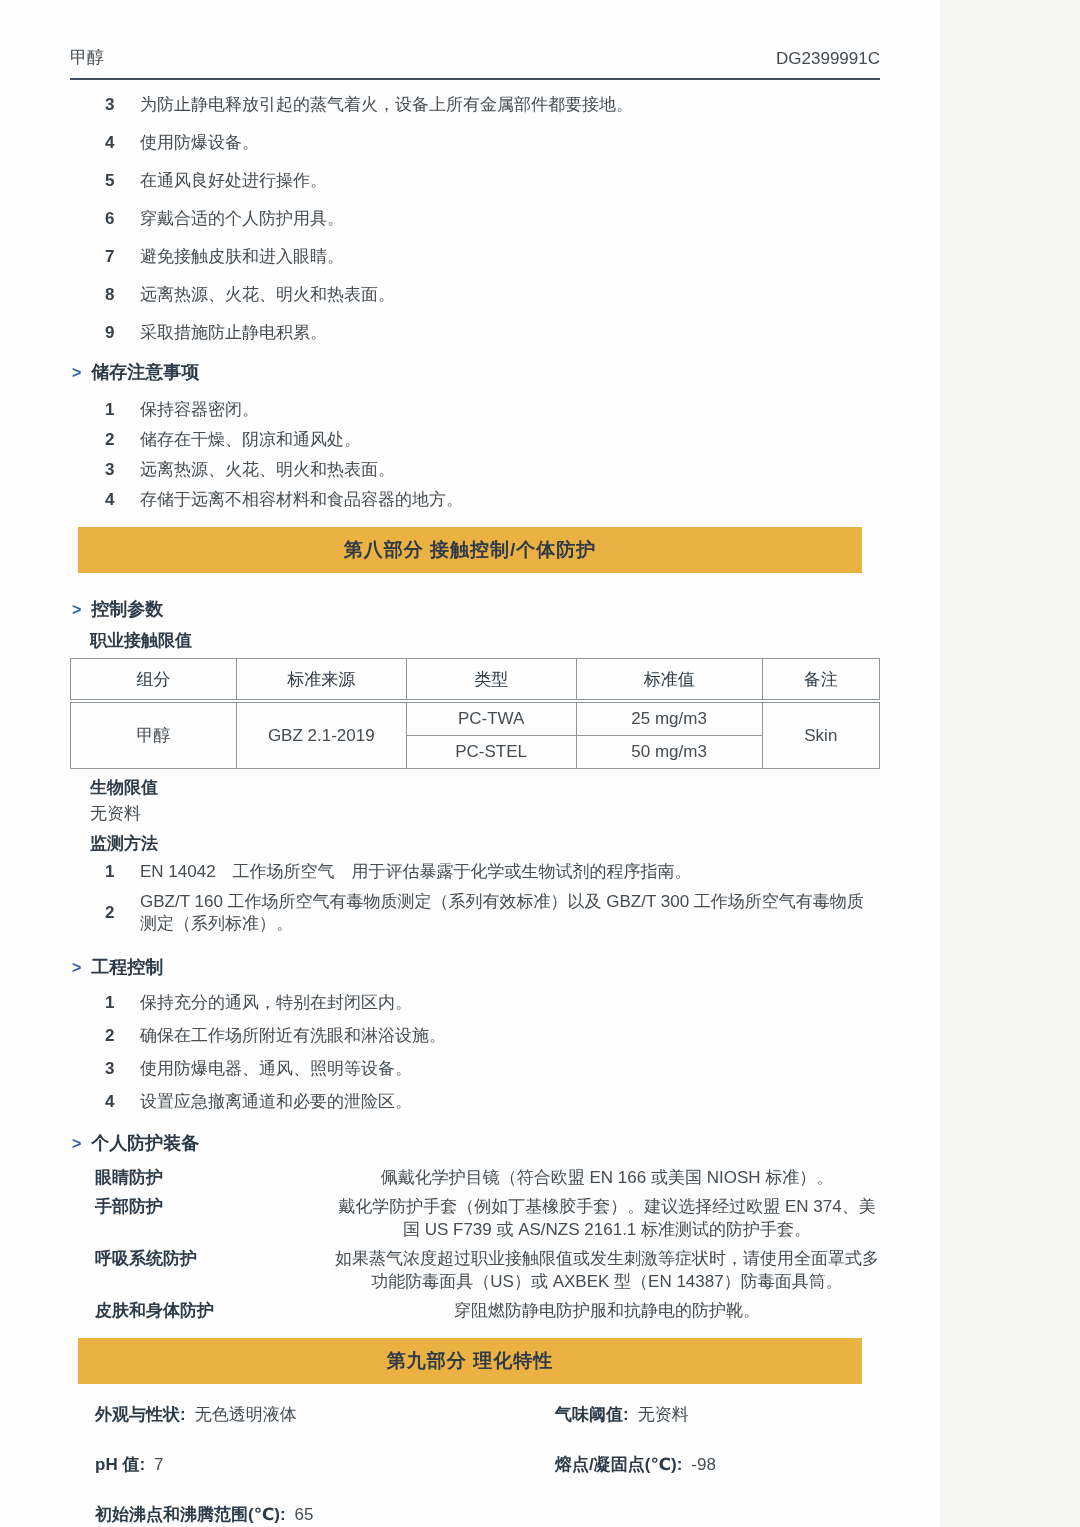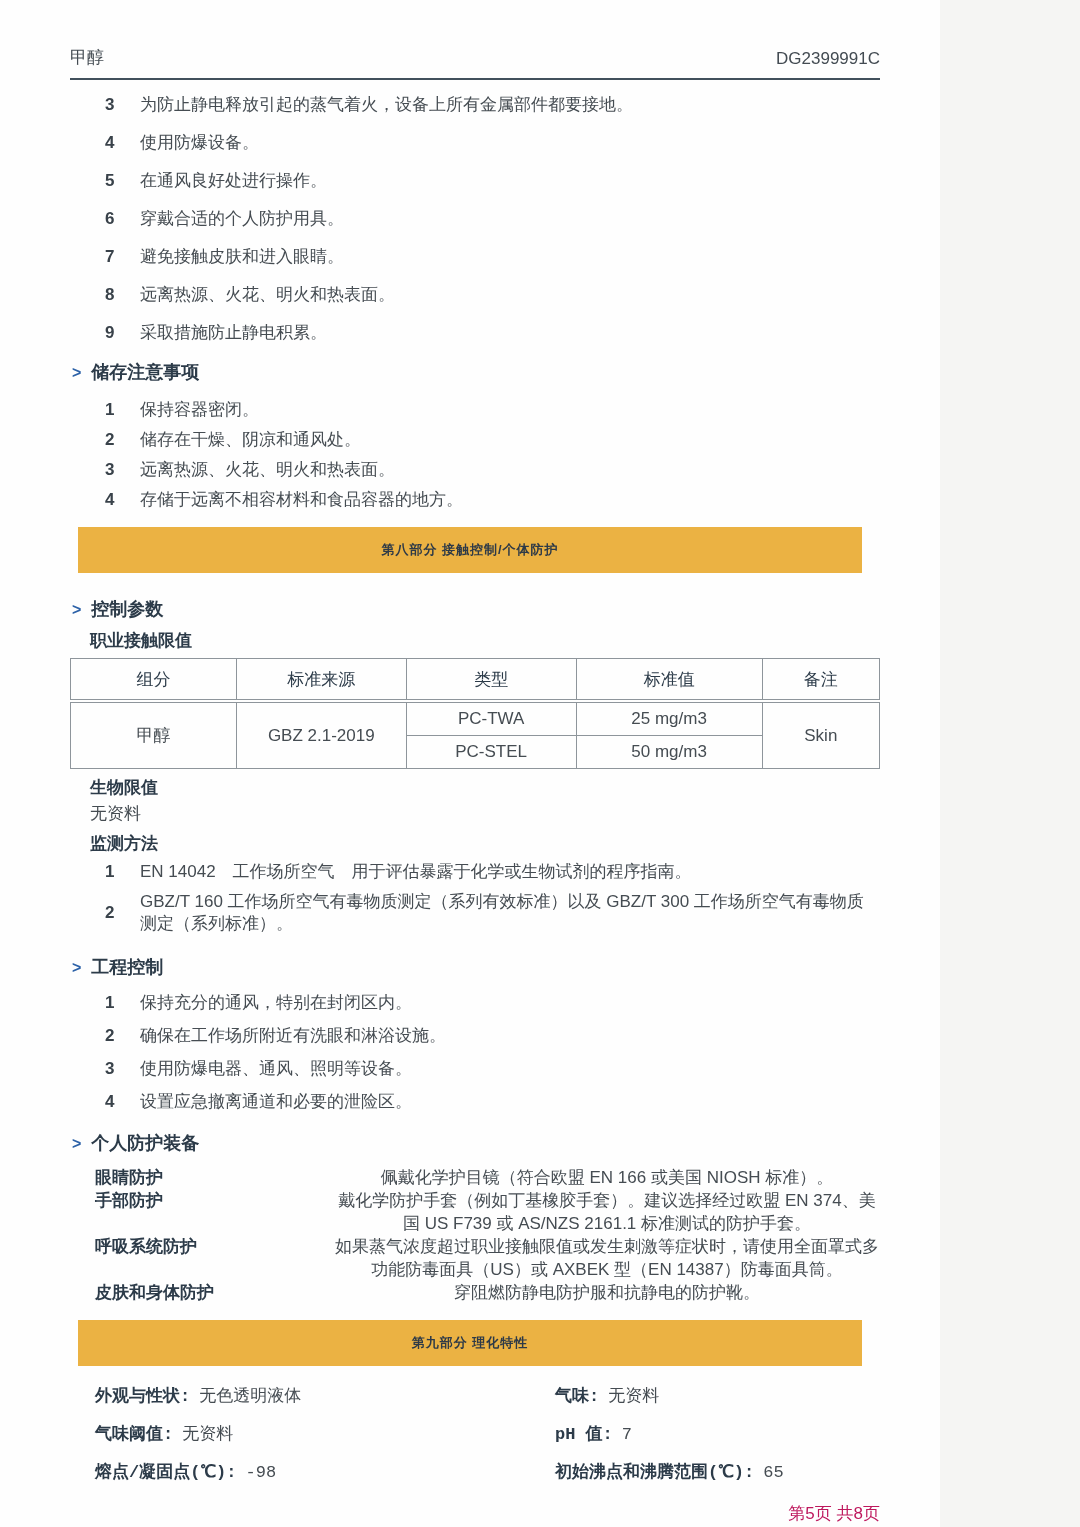--- a/index.html
+++ b/index.html
@@ -41,44 +41,44 @@
   .sec-heading .arrow { color:#2d62a8; font-size:16px; font-weight:bold; }
   .mt20 { margin-top:20px; }
   .mt18 { margin-top:18px; }
   .mt24 { margin-top:24px; }
   
   .banner {
     margin:16px 18px 0 8px;
     height:46px; line-height:46px;
     background:#ebb243;
     color:#2e3a47; text-align:center;
-    font-size:13px; font-weight:bold;
+    font-size:19px; font-weight:bold;
     letter-spacing:1px;
   }
   
   .sub-label { font-size:17px; font-weight:bold; color:#2c3b49; margin:8px 0 0 20px; line-height:22px; }
   .plain-text { font-size:17px; color:#454c52; margin:4px 0 0 20px; line-height:22px; }
   
   table.oel { width:100%; border-collapse:collapse; margin-top:6px; font-size:17px; }
   table.oel th, table.oel td { border:1.5px solid #8e959b; text-align:center; padding:0 4px; }
   table.oel th { height:40px; font-weight:normal; color:#2c3b49; border-bottom:4px double #8e959b; }
   table.oel td { height:32px; color:#454c52; }
   
   .ppe-grid {
     display:grid; grid-template-columns:239px 1fr;
-    margin:10px 0 0 25px;
+    row-gap:6px; margin:10px 0 0 25px;
     font-size:17px; line-height:23px;
   }
   .ppe-label { font-weight:bold; color:#2c3b49; }
   .ppe-value { color:#454c52;text-align:center; }
   
   .props {
     display:grid; grid-template-columns:460px 1fr;
-    row-gap:16px; margin:20px 0 0 25px;
-    font-size:17px; line-height:22px;font-family:Liberation Mono, monospace;
+    row-gap:28px; margin:20px 0 0 25px;
+    font-size:17px; line-height:22px;
   }
   .prop .label { font-weight:bold; color:#2c3b49; }
   .prop .value { color:#454c52; margin-left:9px; }
   
   .doc-footer { text-align:right; font-size:17px; color:#be185d; margin-top:18px; }
 </style>
 </head>
 <body>
 
 <div class="page">
@@ -232,21 +232,20 @@
     <div class="ppe-label">呼吸系统防护</div>
     <div class="ppe-value">如果蒸气浓度超过职业接触限值或发生刺激等症状时，请使用全面罩式多功能防毒面具（US）或 AXBEK 型（EN 14387）防毒面具筒。</div>
     <div class="ppe-label">皮肤和身体防护</div>
     <div class="ppe-value">穿阻燃防静电防护服和抗静电的防护靴。</div>
   </div>
 
   <div class="banner">第九部分  理化特性</div>
 
   <div class="props">
     <div class="prop"><span class="label">外观与性状:</span><span class="value">无色透明液体</span></div>
-    <div class="prop"><span class="label">气味:</span><span class="value">无资料</span></div>
     <div class="prop"><span class="label">气味阈值:</span><span class="value">无资料</span></div>
     <div class="prop"><span class="label">pH 值:</span><span class="value">7</span></div>
     <div class="prop"><span class="label">熔点/凝固点(℃):</span><span class="value">-98</span></div>
     <div class="prop"><span class="label">初始沸点和沸腾范围(℃):</span><span class="value">65</span></div>
   </div>
 
   <div class="doc-footer">
     <span>第5页 共8页</span>
   </div>
 

